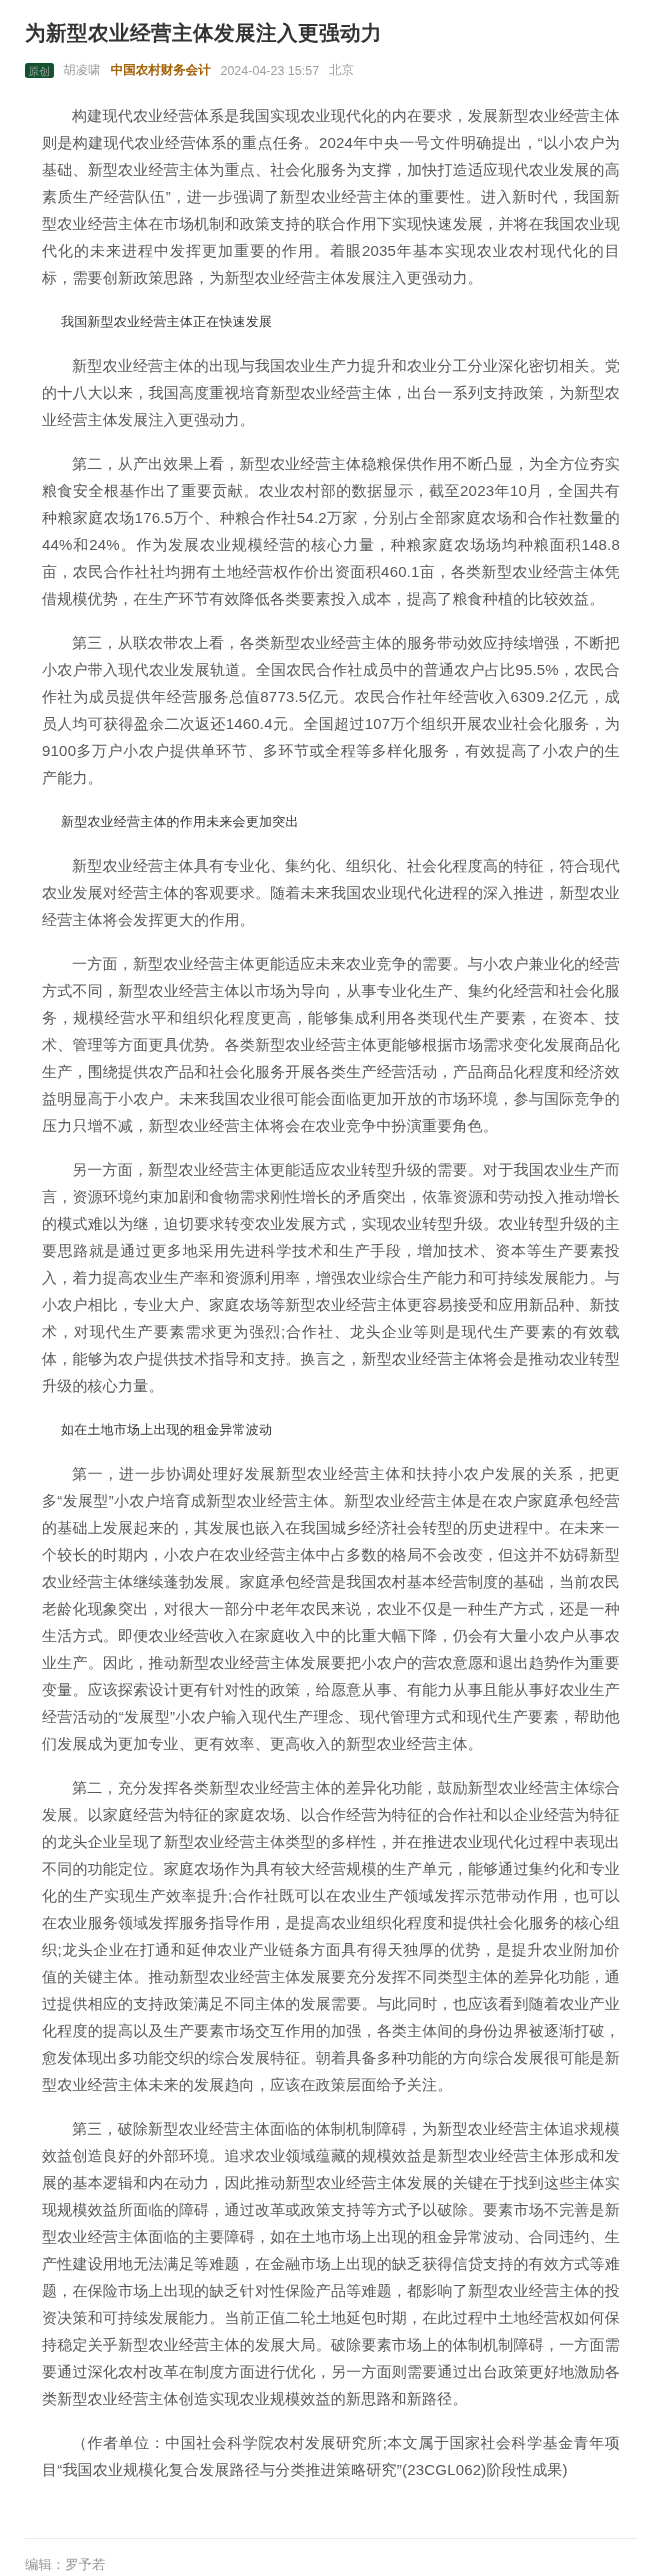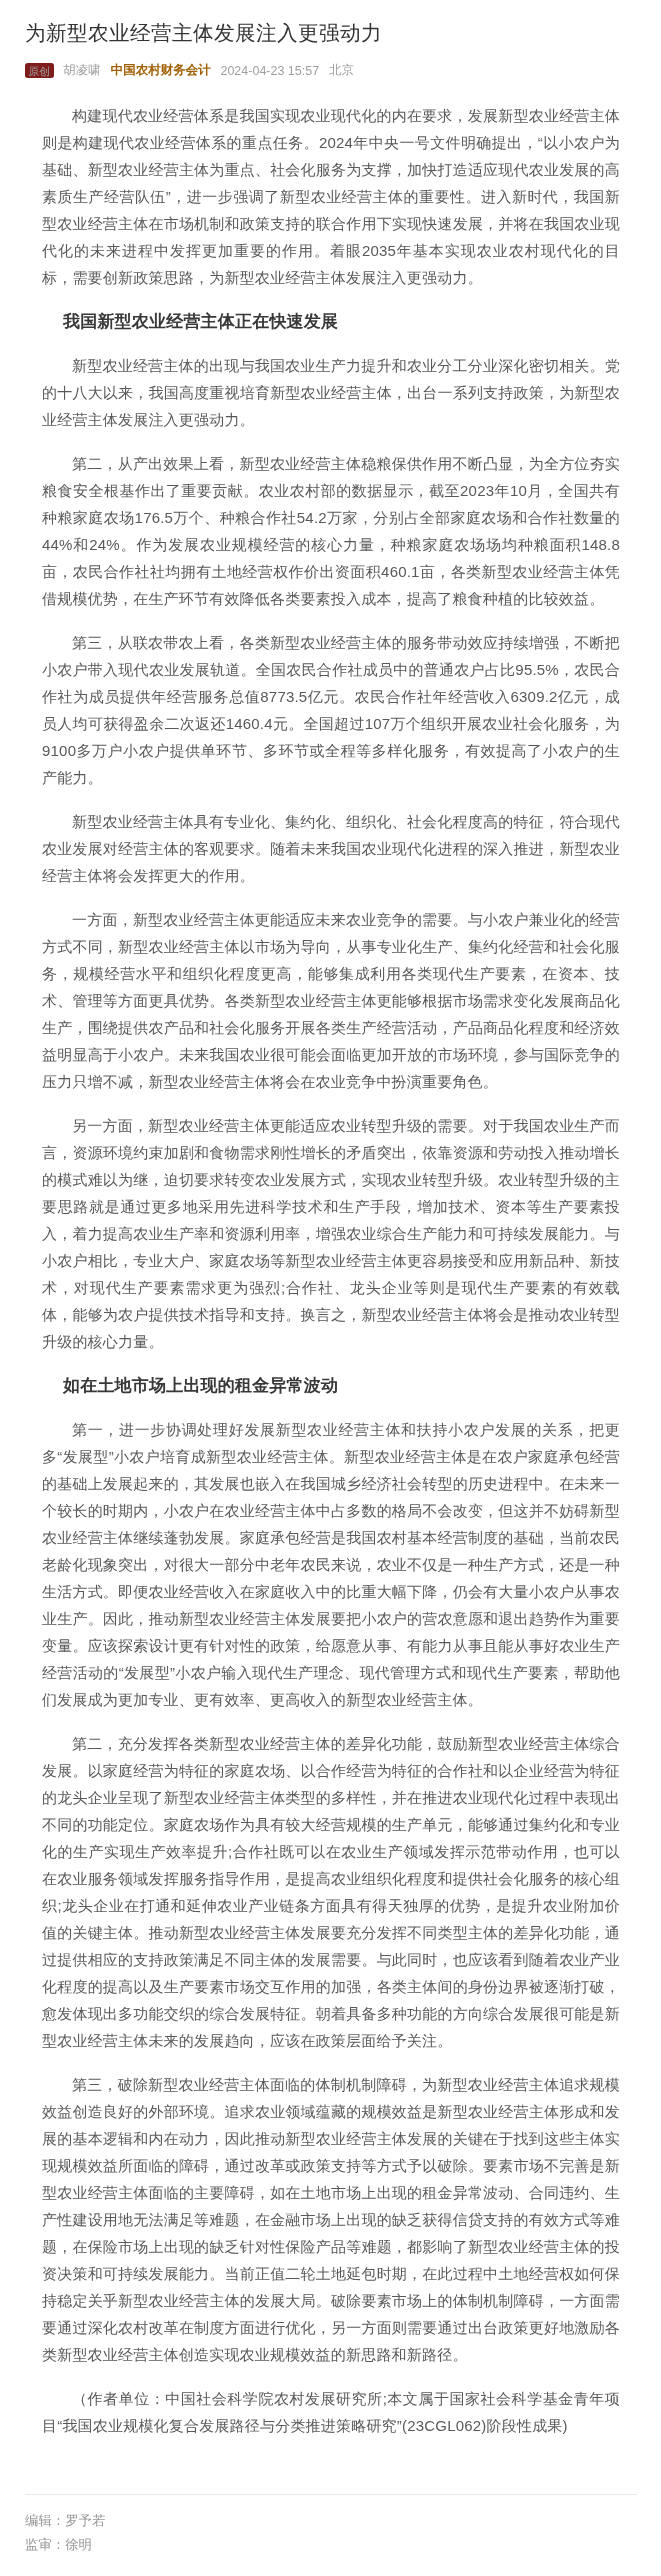--- a/index.html
+++ b/index.html
@@ -14,35 +14,35 @@
   .page {
     box-sizing: border-box;
     width: 662px;
     min-height: 2576px;
     padding: 18px 25px 27px 25px;
   }
   .title {
     margin: 0 0 14.3px 0;
     font-size: 20.6px;
     line-height: 1.45;
-    font-weight: 400;
+    font-weight: 700;
     color: #333333;
     letter-spacing: 0.4px;
   }
   .meta {
     display: flex;
     align-items: center;
     gap: 9.8px;
     font-size: 12.5px;
     color: #9e9e9e;
     margin-bottom: 23px;
     white-space: nowrap;
   }
   .badge {
-    background: #7f1d1d;
+    background: #14532d;
     color: #9e9e9e;
     font-size: 10.7px;
     line-height: 1;
     padding: 2.7px 3.6px 1.8px 3.6px;
     border-radius: 2.7px;
     flex: 0 0 auto;
   }
   .account {
     color: #a16207;
     font-weight: 600;
@@ -51,25 +51,25 @@
   .article p {
     margin: 17px;
     font-size: 15px;
     line-height: 27px;
     color: #595959;
     text-align: justify;
     text-indent: 2em;
     letter-spacing: 0.2px;
   }
   .article h2 {
-    margin: 4px;
-    font-size: 17px;
+    margin: 10px;
+    font-size: 13px;
     line-height: 27px;
     color: #383838;
-    font-weight: 700;
+    font-weight: 400;
     text-align: justify;
     text-indent: 2em;
     letter-spacing: 0.2px;
   }
   .footer {
     margin-top: 55px;
     border-top: 0.9px solid #e8e8e8;
     padding-top: 14.3px;
   }
   .footer div {
@@ -92,20 +92,21 @@
     <span>2024-04-23 15:57</span>
     <span>北京</span>
   </div>
 
   <div class="article">
       <p>构建现代农业经营体系是我国实现农业现代化的内在要求，发展新型农业经营主体则是构建现代农业经营体系的重点任务。2024年中央一号文件明确提出，“以小农户为基础、新型农业经营主体为重点、社会化服务为支撑，加快打造适应现代农业发展的高素质生产经营队伍”，进一步强调了新型农业经营主体的重要性。进入新时代，我国新型农业经营主体在市场机制和政策支持的联合作用下实现快速发展，并将在我国农业现代化的未来进程中发挥更加重要的作用。着眼2035年基本实现农业农村现代化的目标，需要创新政策思路，为新型农业经营主体发展注入更强动力。</p>
       <h2>我国新型农业经营主体正在快速发展</h2>
       <p>新型农业经营主体的出现与我国农业生产力提升和农业分工分业深化密切相关。党的十八大以来，我国高度重视培育新型农业经营主体，出台一系列支持政策，为新型农业经营主体发展注入更强动力。</p>
       <p>第二，从产出效果上看，新型农业经营主体稳粮保供作用不断凸显，为全方位夯实粮食安全根基作出了重要贡献。农业农村部的数据显示，截至2023年10月，全国共有种粮家庭农场176.5万个、种粮合作社54.2万家，分别占全部家庭农场和合作社数量的44%和24%。作为发展农业规模经营的核心力量，种粮家庭农场场均种粮面积148.8亩，农民合作社社均拥有土地经营权作价出资面积460.1亩，各类新型农业经营主体凭借规模优势，在生产环节有效降低各类要素投入成本，提高了粮食种植的比较效益。</p>
       <p>第三，从联农带农上看，各类新型农业经营主体的服务带动效应持续增强，不断把小农户带入现代农业发展轨道。全国农民合作社成员中的普通农户占比95.5%，农民合作社为成员提供年经营服务总值8773.5亿元。农民合作社年经营收入6309.2亿元，成员人均可获得盈余二次返还1460.4元。全国超过107万个组织开展农业社会化服务，为9100多万户小农户提供单环节、多环节或全程等多样化服务，有效提高了小农户的生产能力。</p>
+      <h2>新型农业经营主体的作用未来会更加突出</h2>
       <p>新型农业经营主体具有专业化、集约化、组织化、社会化程度高的特征，符合现代农业发展对经营主体的客观要求。随着未来我国农业现代化进程的深入推进，新型农业经营主体将会发挥更大的作用。</p>
       <p>一方面，新型农业经营主体更能适应未来农业竞争的需要。与小农户兼业化的经营方式不同，新型农业经营主体以市场为导向，从事专业化生产、集约化经营和社会化服务，规模经营水平和组织化程度更高，能够集成利用各类现代生产要素，在资本、技术、管理等方面更具优势。各类新型农业经营主体更能够根据市场需求变化发展商品化生产，围绕提供农产品和社会化服务开展各类生产经营活动，产品商品化程度和经济效益明显高于小农户。未来我国农业很可能会面临更加开放的市场环境，参与国际竞争的压力只增不减，新型农业经营主体将会在农业竞争中扮演重要角色。</p>
       <p>另一方面，新型农业经营主体更能适应农业转型升级的需要。对于我国农业生产而言，资源环境约束加剧和食物需求刚性增长的矛盾突出，依靠资源和劳动投入推动增长的模式难以为继，迫切要求转变农业发展方式，实现农业转型升级。农业转型升级的主要思路就是通过更多地采用先进科学技术和生产手段，增加技术、资本等生产要素投入，着力提高农业生产率和资源利用率，增强农业综合生产能力和可持续发展能力。与小农户相比，专业大户、家庭农场等新型农业经营主体更容易接受和应用新品种、新技术，对现代生产要素需求更为强烈;合作社、龙头企业等则是现代生产要素的有效载体，能够为农户提供技术指导和支持。换言之，新型农业经营主体将会是推动农业转型升级的核心力量。</p>
       <h2>如在土地市场上出现的租金异常波动</h2>
       <p>第一，进一步协调处理好发展新型农业经营主体和扶持小农户发展的关系，把更多“发展型”小农户培育成新型农业经营主体。新型农业经营主体是在农户家庭承包经营的基础上发展起来的，其发展也嵌入在我国城乡经济社会转型的历史进程中。在未来一个较长的时期内，小农户在农业经营主体中占多数的格局不会改变，但这并不妨碍新型农业经营主体继续蓬勃发展。家庭承包经营是我国农村基本经营制度的基础，当前农民老龄化现象突出，对很大一部分中老年农民来说，农业不仅是一种生产方式，还是一种生活方式。即便农业经营收入在家庭收入中的比重大幅下降，仍会有大量小农户从事农业生产。因此，推动新型农业经营主体发展要把小农户的营农意愿和退出趋势作为重要变量。应该探索设计更有针对性的政策，给愿意从事、有能力从事且能从事好农业生产经营活动的“发展型”小农户输入现代生产理念、现代管理方式和现代生产要素，帮助他们发展成为更加专业、更有效率、更高收入的新型农业经营主体。</p>
       <p>第二，充分发挥各类新型农业经营主体的差异化功能，鼓励新型农业经营主体综合发展。以家庭经营为特征的家庭农场、以合作经营为特征的合作社和以企业经营为特征的龙头企业呈现了新型农业经营主体类型的多样性，并在推进农业现代化过程中表现出不同的功能定位。家庭农场作为具有较大经营规模的生产单元，能够通过集约化和专业化的生产实现生产效率提升;合作社既可以在农业生产领域发挥示范带动作用，也可以在农业服务领域发挥服务指导作用，是提高农业组织化程度和提供社会化服务的核心组织;龙头企业在打通和延伸农业产业链条方面具有得天独厚的优势，是提升农业附加价值的关键主体。推动新型农业经营主体发展要充分发挥不同类型主体的差异化功能，通过提供相应的支持政策满足不同主体的发展需要。与此同时，也应该看到随着农业产业化程度的提高以及生产要素市场交互作用的加强，各类主体间的身份边界被逐渐打破，愈发体现出多功能交织的综合发展特征。朝着具备多种功能的方向综合发展很可能是新型农业经营主体未来的发展趋向，应该在政策层面给予关注。</p>
       <p>第三，破除新型农业经营主体面临的体制机制障碍，为新型农业经营主体追求规模效益创造良好的外部环境。追求农业领域蕴藏的规模效益是新型农业经营主体形成和发展的基本逻辑和内在动力，因此推动新型农业经营主体发展的关键在于找到这些主体实现规模效益所面临的障碍，通过改革或政策支持等方式予以破除。要素市场不完善是新型农业经营主体面临的主要障碍，如在土地市场上出现的租金异常波动、合同违约、生产性建设用地无法满足等难题，在金融市场上出现的缺乏获得信贷支持的有效方式等难题，在保险市场上出现的缺乏针对性保险产品等难题，都影响了新型农业经营主体的投资决策和可持续发展能力。当前正值二轮土地延包时期，在此过程中土地经营权如何保持稳定关乎新型农业经营主体的发展大局。破除要素市场上的体制机制障碍，一方面需要通过深化农村改革在制度方面进行优化，另一方面则需要通过出台政策更好地激励各类新型农业经营主体创造实现农业规模效益的新思路和新路径。</p>
       <p>（作者单位：中国社会科学院农村发展研究所;本文属于国家社会科学基金青年项目“我国农业规模化复合发展路径与分类推进策略研究”(23CGL062)阶段性成果)</p>
     </div>
 

